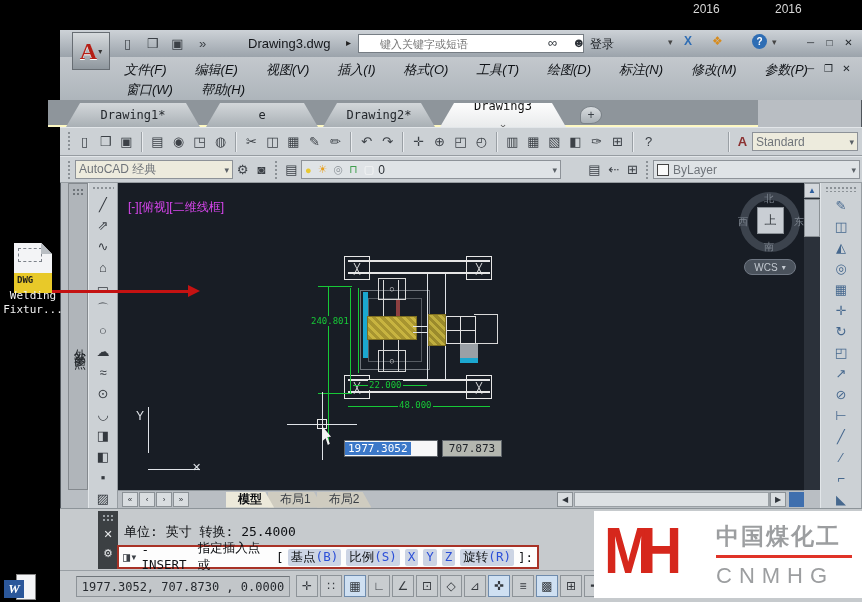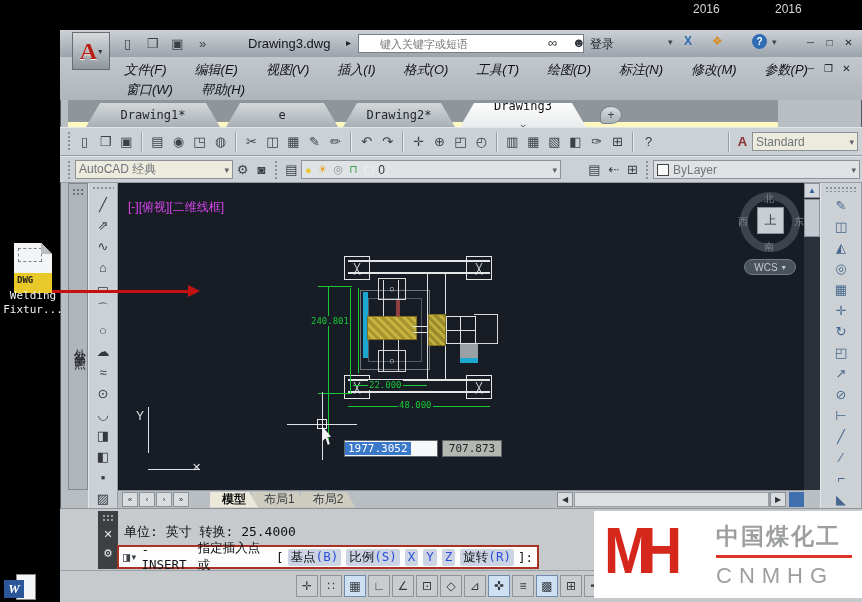--- a/index.html
+++ b/index.html
@@ -21,21 +21,21 @@
   #search-box{width:182px;height:17px;background:#fff;border:1px solid #767d84;font-size:11px;color:#8a8f96;
               padding:0 21px;font-family:"Liberation Sans",sans-serif;}
   .tb-small{color:#2d3238;font-size:13px;}
   #login-label{color:#1d2126;font-size:12px;}
   .win-btn{width:15px;height:13px;display:flex;align-items:center;justify-content:center;color:#23282d;font-size:10px;font-weight:bold;}
   
   #menubar{left:60px;top:57px;width:802px;height:43px;background:linear-gradient(#c3c8cd,#aeb5bb);}
   .menu-row{position:absolute;display:flex;gap:28px;}
   .menu-item{color:#101317;font-size:13px;white-space:nowrap;font-style:italic;}
   
-  #filetabs{left:68px;top:100px;width:710px;height:27px;background:#8e959b;border-bottom:5px solid #fef9c3;box-sizing:border-box;}
+  #filetabs{left:48px;top:100px;width:710px;height:27px;background:#8e959b;border-bottom:2px solid #fef9c3;box-sizing:border-box;}
   .ftab{position:absolute;top:3px;height:24px;display:flex;align-items:center;justify-content:center;gap:8px;
         background:linear-gradient(#d3d7da,#a9b0b5);color:#23272c;font-family:"DejaVu Sans Mono",monospace;font-size:12px;
         clip-path:polygon(14px 0,calc(100% - 14px) 0,100% 100%,0 100%);}
   .ftab.active{background:linear-gradient(#fdfdfd,#e9ebec);color:#111;}
   .ftab .x{font-size:10px;color:#555;}
   #newtab-btn{width:22px;height:18px;border-radius:50% 50% 50% 4px;background:linear-gradient(#d9dde0,#aab1b6);
               border:1px solid #7b8288;color:#3a4046;font-size:12px;display:flex;align-items:center;justify-content:center;box-sizing:border-box;}
   
   .tbar{background:#ccd1d5;border-top:1px solid #e2e6e9;border-bottom:1px solid #969ca1;box-sizing:border-box;display:flex;align-items:center;}
   #tb-standard{left:60px;top:127px;width:802px;height:29px;padding-left:4px;}
@@ -426,21 +426,21 @@
       </div>
   </div>
 
   <div class="abs" id="hscroll-row">
     <div style="display:flex;margin-left:4px;" id="layout-nav">
         <div class="navbtn">«</div>
         <div class="navbtn">‹</div>
         <div class="navbtn">›</div>
         <div class="navbtn">»</div>
       </div>
-    <div style="display:flex;margin-left:8px;padding-left:12px;" id="layout-tabs">
+    <div style="display:flex;margin-left:24px;padding-left:12px;" id="layout-tabs">
         <div class="ltab active">模型</div>
         <div class="ltab">布局1</div>
         <div class="ltab">布局2</div>
       </div>
     <div style="flex:1"></div>
     <div class="navbtn">◀</div>
     <div id="htrack" style="width:196px;">
         <div id="hthumb"></div>
       </div>
     <div class="navbtn">▶</div>
@@ -465,20 +465,21 @@
           <span class="chip"><span class="key">X</span></span>
           <span class="chip"><span class="key">Y</span></span>
           <span class="chip"><span class="key">Z</span></span>
           <span class="chip"><span>旋转</span><span class="key">(R)</span></span>
         </span>
       <span>]:</span>
     </div>
   </div>
 
   <div class="abs" id="statusbar">
+    <div class="abs" id="coords-box">1977.3052, 707.8730 , 0.0000</div>
     <div class="abs" id="toggles">
         <div class="toggle">✛</div>
         <div class="toggle">∷</div>
         <div class="toggle on">▦</div>
         <div class="toggle">∟</div>
         <div class="toggle">∠</div>
         <div class="toggle">⊡</div>
         <div class="toggle">◇</div>
         <div class="toggle">⊿</div>
         <div class="toggle on">✜</div>

